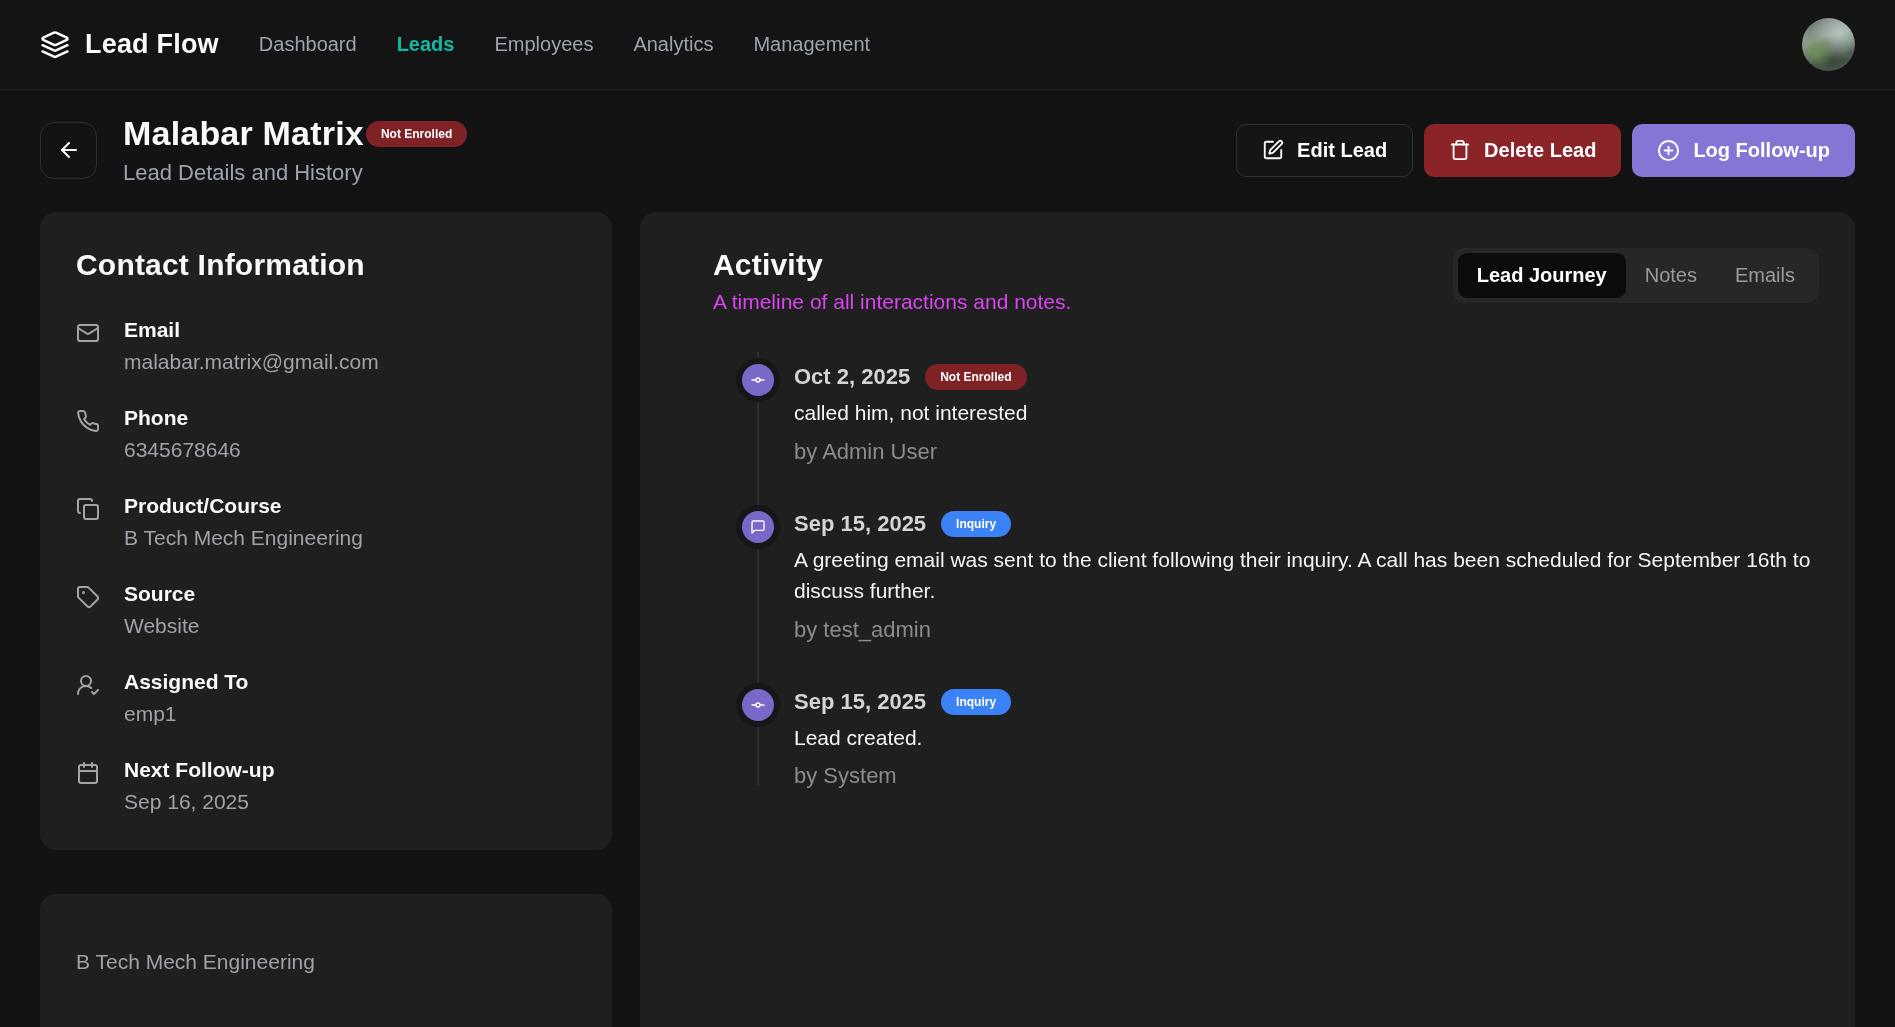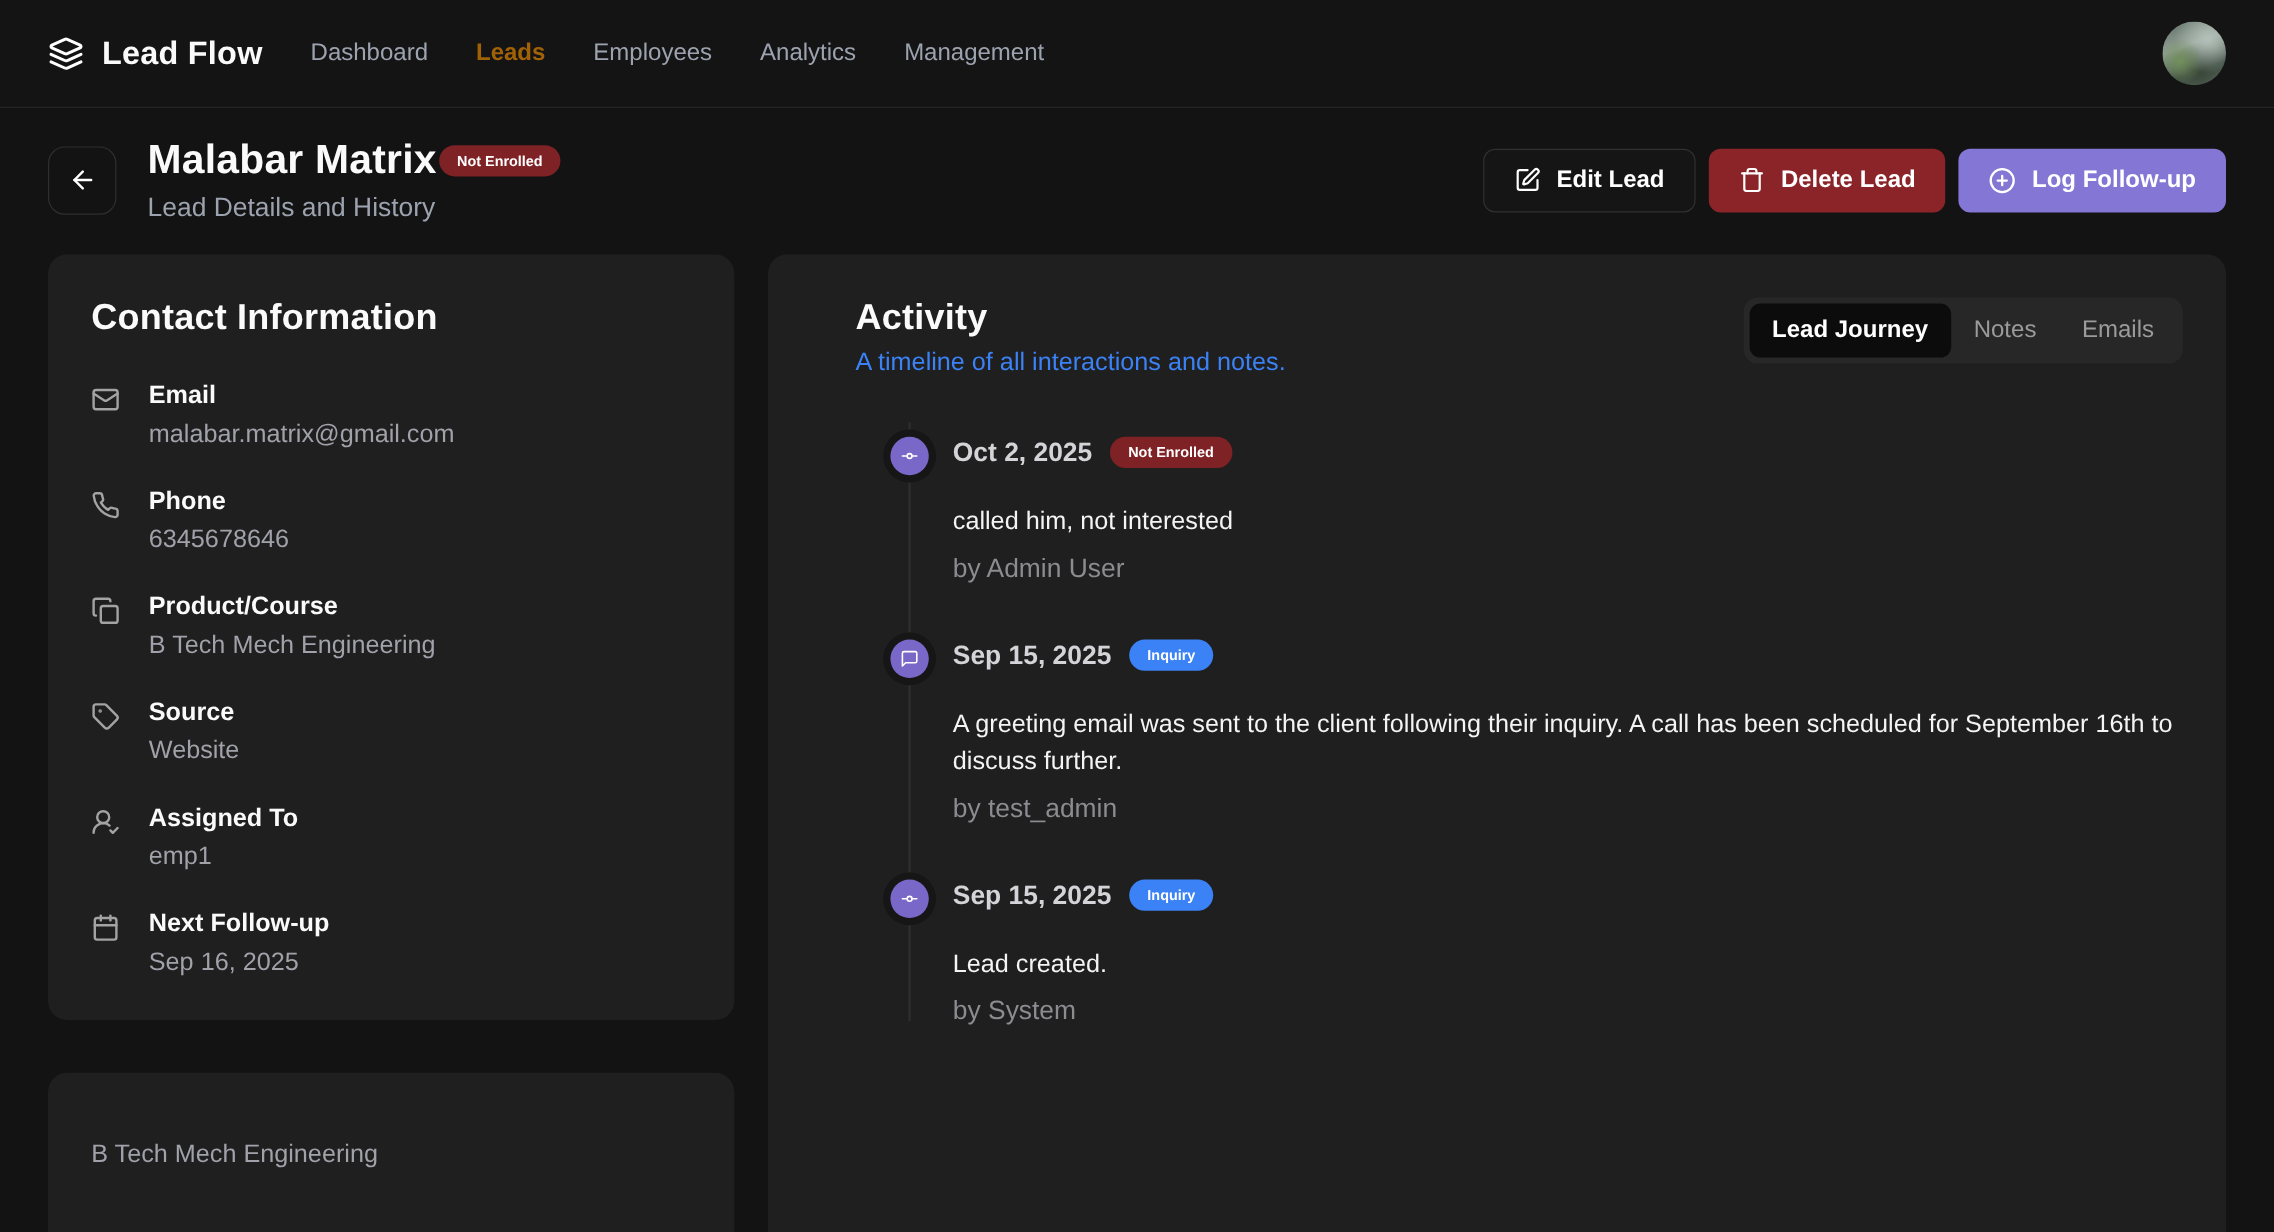--- a/index.html
+++ b/index.html
@@ -14,21 +14,21 @@
   
   .navbar {
     height:90px; padding:0 40px;
     display:flex; align-items:center; justify-content:space-between;
     background:#141414; border-bottom:1px solid #242424;
   }
   .nav-left { display:flex; align-items:center; gap:40px; }
   .brand { display:flex; align-items:center; gap:15px; font-size:27px; font-weight:700; letter-spacing:.2px; cursor:pointer; }
   .nav-links { display:flex; align-items:center; gap:40px; }
   .nav-link { font-size:20px; color:#9ca3af; text-decoration:none; cursor:pointer; }
-  .nav-link.active { color:#a16207; font-weight:700; }
+  .nav-link.active { color:#14b8a6; font-weight:700; }
   .avatar {
     width:53px; height:53px; border-radius:50%; cursor:pointer;
     background:
       radial-gradient(circle at 28% 62%, rgba(116,146,92,.95), rgba(116,146,92,0) 38%),
       radial-gradient(circle at 72% 28%, rgba(186,199,192,.85), rgba(186,199,192,0) 52%),
       radial-gradient(circle at 58% 80%, rgba(58,72,58,.95), rgba(58,72,58,0) 48%),
       linear-gradient(160deg,#5e6d64 0%, #93a198 38%, #3d4a41 72%, #6d7c70 100%);
   }
 
   
@@ -77,21 +77,21 @@
   .field-label { font-size:21px; font-weight:700; color:#fafafa; }
   .field-value { font-size:21px; color:#a1a1aa; margin-top:8px; }
 
   
   .course-card { min-height:210px; }
   .course-value { font-size:21px; color:#a1a1aa; margin-top:20px; }
 
   
   .activity-card { min-height:860px; }
   .activity-header { display:flex; align-items:flex-start; justify-content:space-between;margin-left:37px; }
-  .activity-subtitle { font-size:21px; color:#3b82f6; margin-top:8px; }
+  .activity-subtitle { font-size:21px; color:#d946ef; margin-top:8px; }
   .tabs { background:#272727; border-radius:12px; padding:5px; display:flex; align-items:center; }
   .tab {
     border:none; background:transparent; color:#9b9b9b; cursor:pointer;
     font-size:20px; font-weight:400; padding:11px 19px; border-radius:9px;
     font-family:"Liberation Sans", sans-serif;
   }
   .tab.active { background:#0c0c0c; color:#ffffff; font-weight:700; }
 
   
   .timeline { position:relative; margin:50px 0 0 66px; }
@@ -101,21 +101,21 @@
   }
   .entry { position:relative; padding-left:52px; }
   .entry + .entry { margin-top:46px; }
   .entry-icon {
     position:absolute; left:0; top:0; width:32px; height:32px; border-radius:50%;
     background:#7a68c9; color:#fff; display:flex; align-items:center; justify-content:center;
     box-shadow:0 0 0 6px #161616;
   }
   .entry-head { display:flex; align-items:center; gap:15px; }
   .entry-date { font-size:22px; font-weight:700; color:#d4d4d8; }
-  .entry-text { font-size:21px; color:#f4f4f5; margin-top:29px; line-height:1.5; max-width:1095px; }
+  .entry-text { font-size:21px; color:#f4f4f5; margin-top:7px; line-height:1.5; max-width:1095px; }
   .entry-by { font-size:22px; color:#8b8b90; margin-top:10px; }
 </style>
 </head>
 <body>
 
 <header class="navbar">
   <div class="nav-left">
     <div class="brand">
       <span>
         <svg width="30" height="30" viewBox="0 0 24 24" fill="none" stroke="#fff" stroke-width="2" stroke-linecap="round" stroke-linejoin="round">

